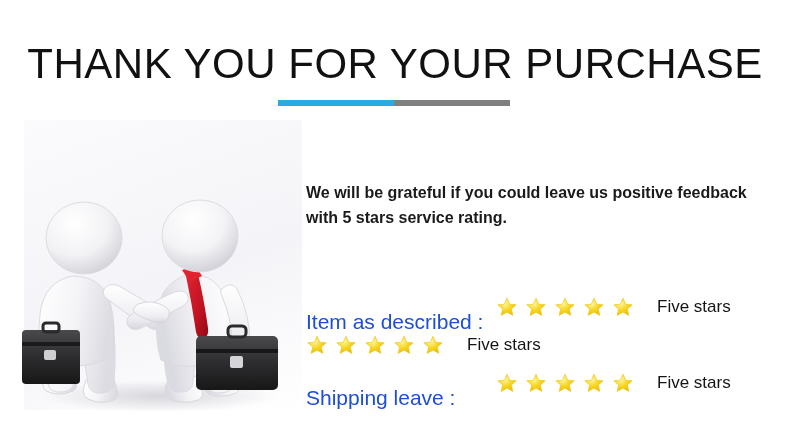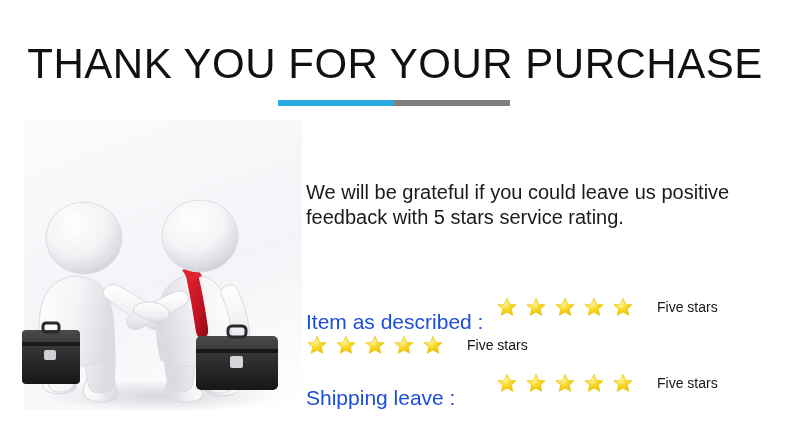--- a/index.html
+++ b/index.html
@@ -75,24 +75,24 @@
     width: 295px;
     height: 300px;
   }
 
   
   .paragraph {
     position: absolute;
     left: 306px;
     top: 180px;
     width: 466px;
-    font-size: 20px;
+    font-size: 16px;
     line-height: 25px;
     color: #1a1a1a;
-    font-weight: 400;
+    font-weight: 700;
   }
 
   
   .ratings {
     position: absolute;
     left: 306px;
     top: 288px;
     width: 470px;
   }
   .rating-row {
@@ -112,21 +112,21 @@
     display: flex;
     align-items: center;
     gap: 7px;
   }
   .star {
     width: 22px;
     height: 22px;
     display: block;
   }
   .rating-value {
-    font-size: 14px;
+    font-size: 17px;
     color: #151515;
     white-space: nowrap;
     padding-left: 6px;
   }
 </style>
 </head>
 <body>
 
 <div id="page">
 

